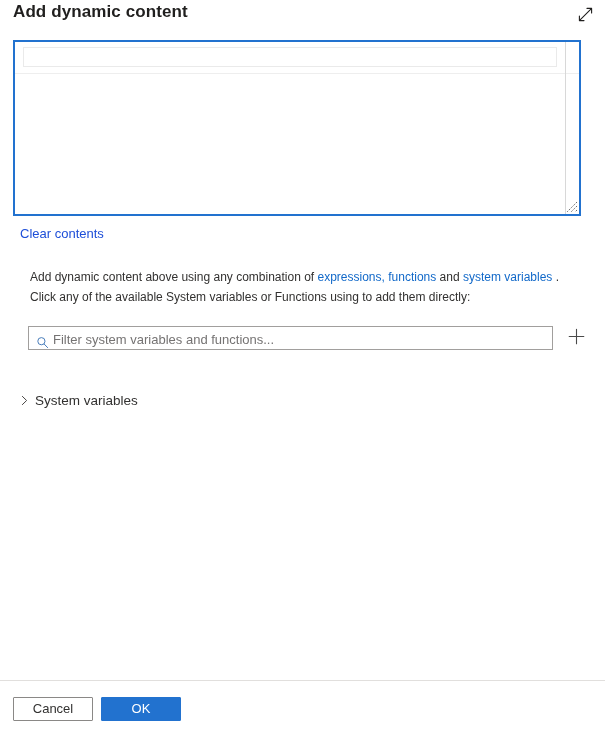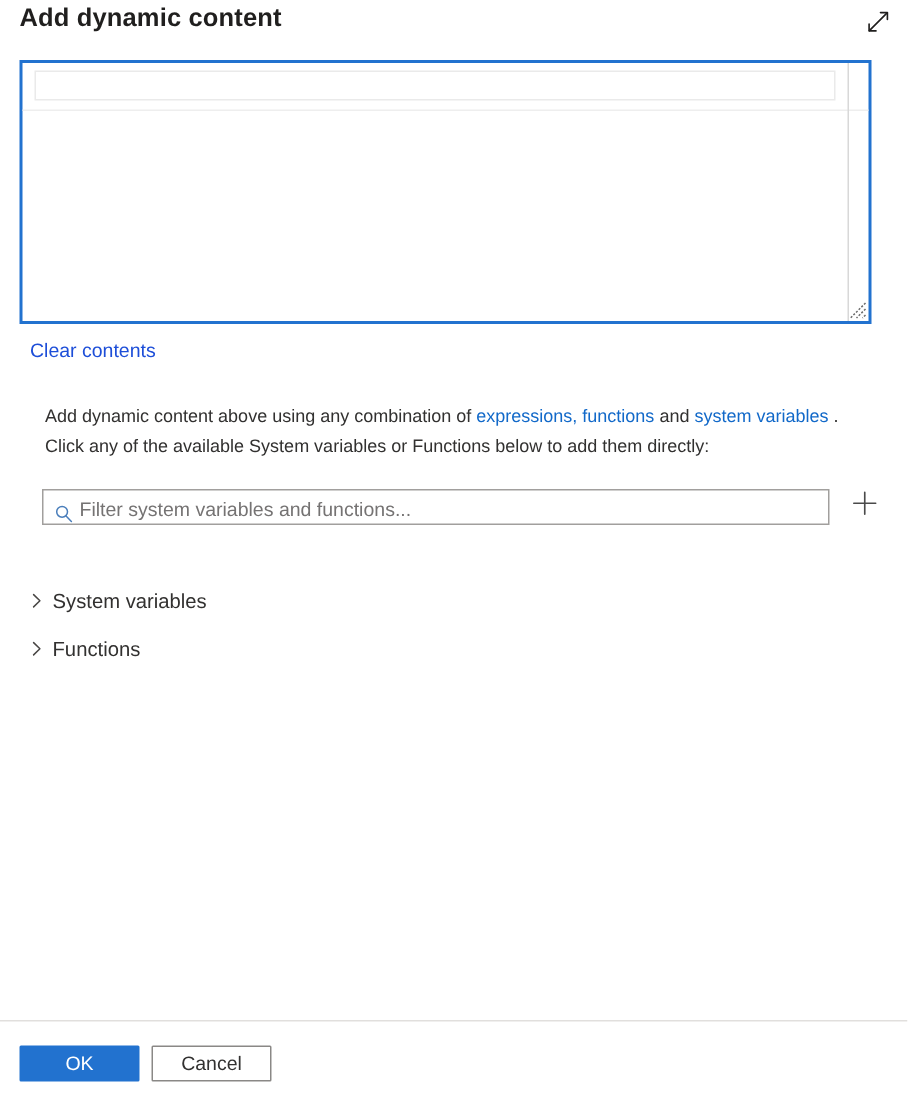--- a/index.html
+++ b/index.html
@@ -275,21 +275,21 @@
   <textarea class="editor-textarea" spellcheck="false" placeholder="" style=""></textarea>
   <svg class="resize-grip" viewBox="0 0 14 14">
     <path d="M13 3L3 13M13 7L7 13M13 11L11 13" stroke="#6b6b6b" stroke-width="1" stroke-dasharray="1.4 1.1"></path>
   </svg>
 </div>
 
 <a class="clear-link">Clear contents</a>
 
 <div class="description">
   <span>Add dynamic content above using any combination of </span><a>expressions, functions</a><span> and </span><a>system variables</a><span> .</span><br>
-  <span>Click any of the available System variables or Functions below to add them directly:</span>
+  <span>Click any of the available System variables or Functions using to add them directly:</span>
 </div>
 
 <div class="filter-row">
   <div class="filter-box">
     <span class="filter-icon">
       <svg width="13" height="13" viewBox="0 0 13 13" fill="none" xmlns="http://www.w3.org/2000/svg">
         <circle cx="5.4" cy="5.2" r="3.6" stroke="#4a7ebb" stroke-width="1"></circle>
         <path d="M8.2 8.1L11.6 11.6" stroke="#4a7ebb" stroke-width="1" stroke-linecap="round"></path>
       </svg>
     </span>
@@ -306,27 +306,19 @@
 
 <div class="tree">
   <div class="tree-item">
     <span class="tree-chevron">
       <svg width="11" height="11" viewBox="0 0 11 11" fill="none" xmlns="http://www.w3.org/2000/svg">
         <path d="M3.4 1.4L7.6 5.5L3.4 9.6" stroke="#484644" stroke-width="1" stroke-linecap="round" stroke-linejoin="round"></path>
       </svg>
     </span>
     <span class="tree-label">System variables</span>
   </div>
-  <div class="tree-item">
-    <span class="tree-chevron">
-      <svg width="11" height="11" viewBox="0 0 11 11" fill="none" xmlns="http://www.w3.org/2000/svg">
-        <path d="M3.4 1.4L7.6 5.5L3.4 9.6" stroke="#484644" stroke-width="1" stroke-linecap="round" stroke-linejoin="round"></path>
-      </svg>
-    </span>
-    <span class="tree-label">Functions</span>
-  </div>
 </div>
 
 <div class="footer-divider"></div>
 <div class="footer">
+  <button class="btn btn-secondary">Cancel</button>
   <button class="btn btn-primary">OK</button>
-  <button class="btn btn-secondary">Cancel</button>
 </div>
 
 </body></html>

